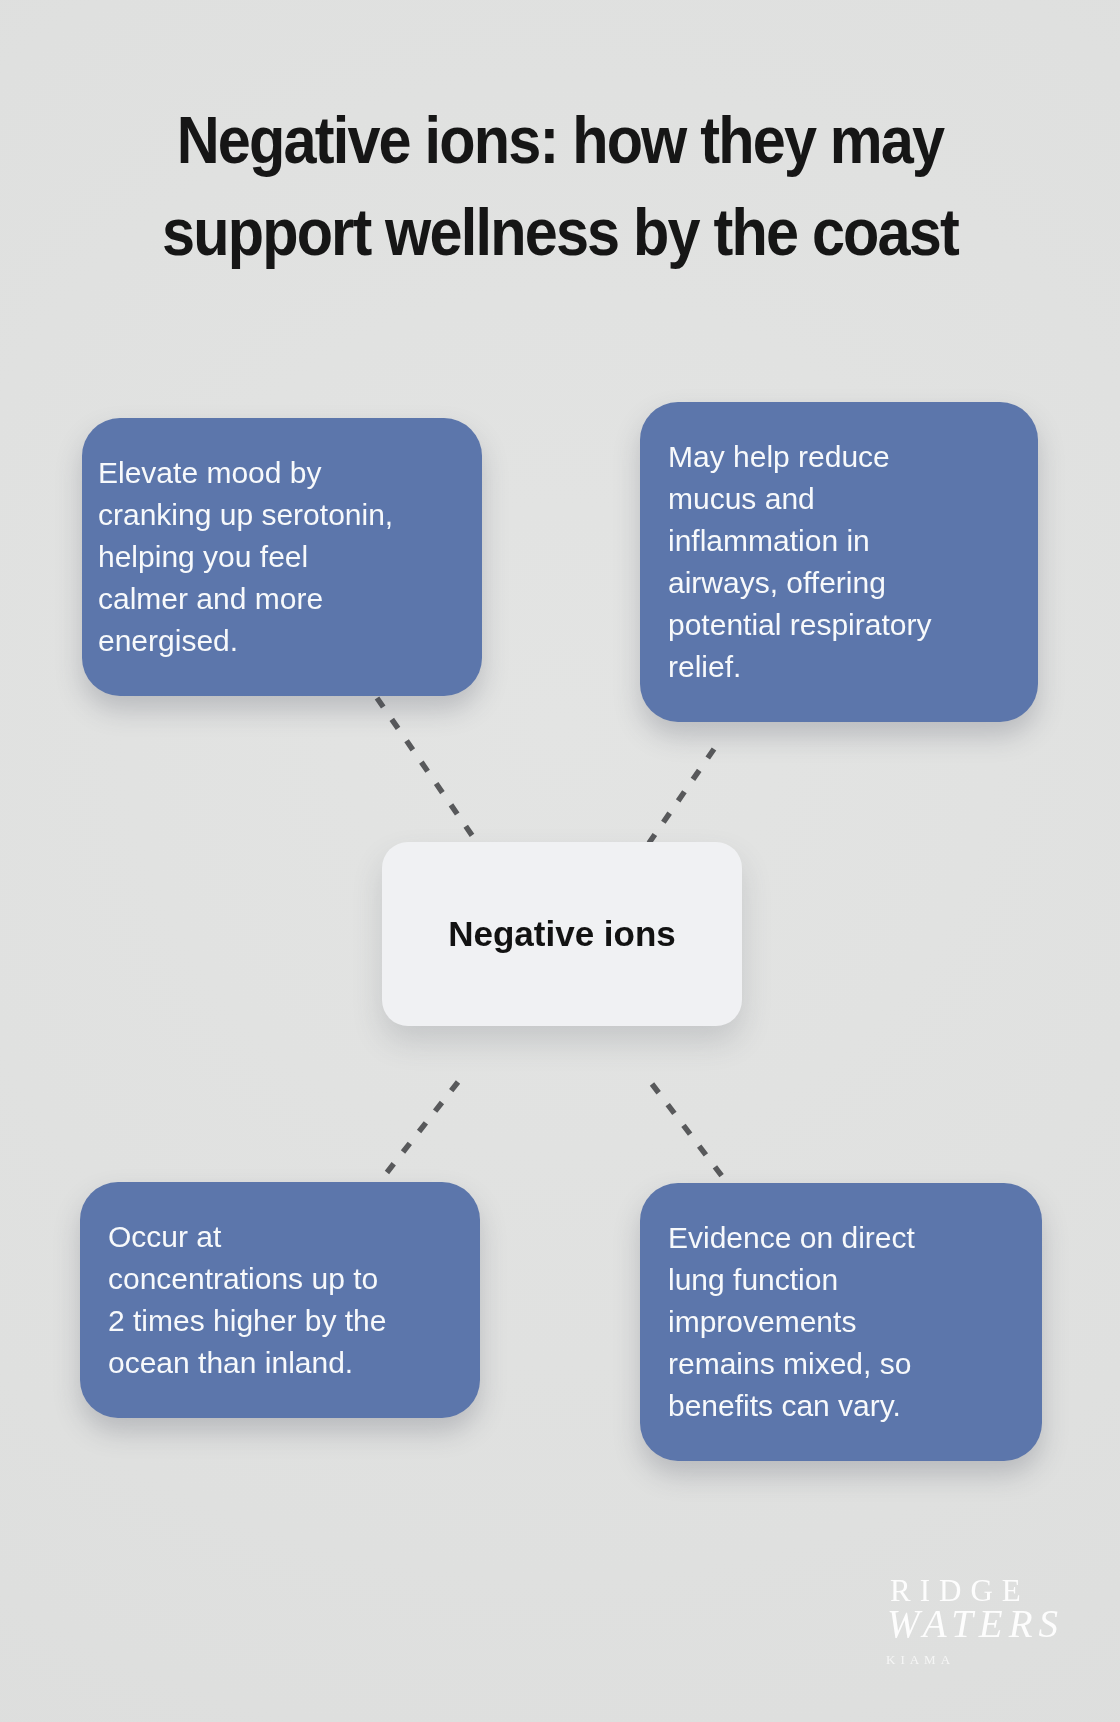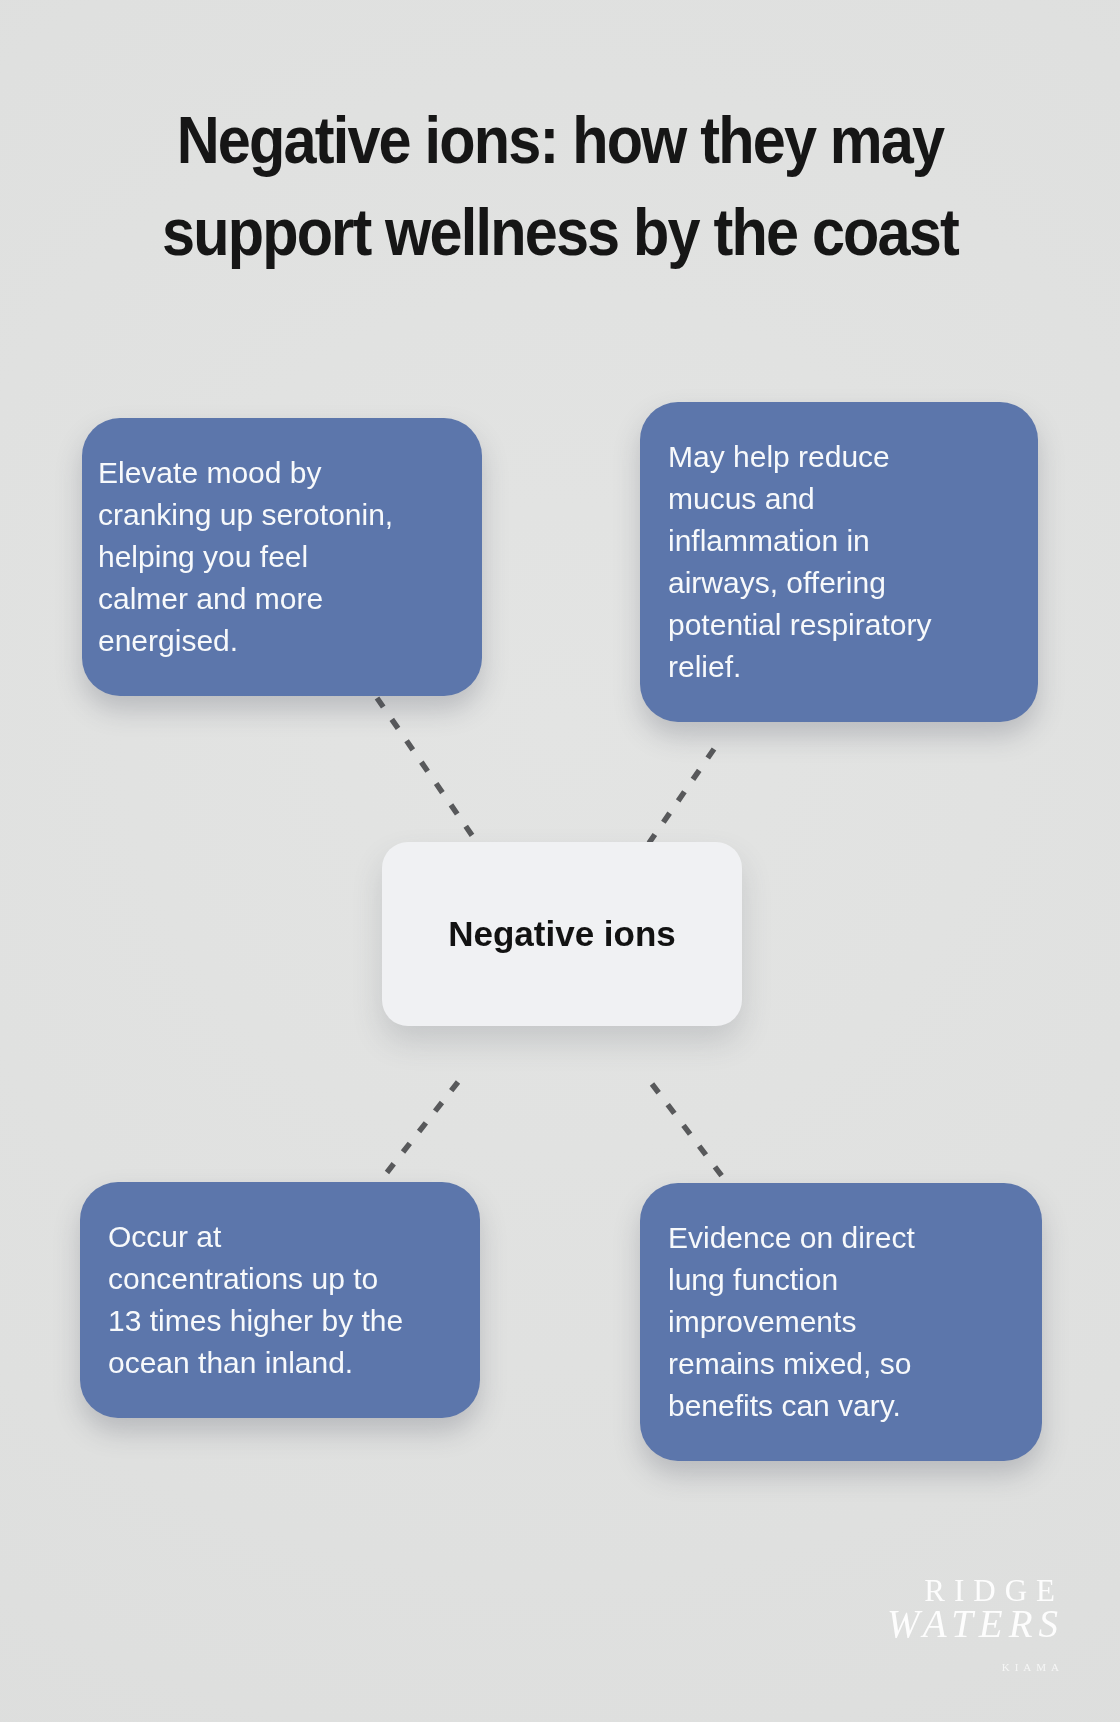--- a/index.html
+++ b/index.html
@@ -81,45 +81,45 @@
   }
   .center-label {
     font-size: 35px;
     font-weight: 700;
     color: #121212;
   }
   .logo {
     position: absolute;
     right: 56px;
     top: 1574px;
-    text-align: right;
+    text-align: left;
     color: var(--logo-text);
     font-family: "Liberation Serif", serif;
   }
   .logo-ridge {
     font-size: 31px;
     line-height: 33px;
     letter-spacing: 9px;
     padding-left: 9px;
     opacity: 0.96;
   }
   .logo-waters {
     font-size: 39px;
     line-height: 33px;
     letter-spacing: 6px;
     padding-left: 6px;
     opacity: 0.96;
     font-style: italic;
   }
   .logo-kiama {
-    font-size: 11px;
+    font-size: 13px;
     line-height: 14px;
     letter-spacing: 5px;
     padding-left: 5px;
-    margin-top: 20px;
+    margin-top: 13px;
     opacity: 0.72;
   }
 </style>
 </head>
 <body>
 
 <div class="page">
 
   <h1 class="title">Negative ions: how they may
 support wellness by the coast</h1>
@@ -143,21 +143,21 @@
 airways, offering
 potential respiratory
 relief.</div>
 
   <div class="center-node">
     <span class="center-label">Negative ions</span>
   </div>
 
   <div class="node node-bl">Occur at
 concentrations up to
-13 times higher by the
+2 times higher by the
 ocean than inland.</div>
 
   <div class="node node-br">Evidence on direct
 lung function
 improvements
 remains mixed, so
 benefits can vary.</div>
 
   <div class="logo">
     <div class="logo-ridge">RIDGE</div>

